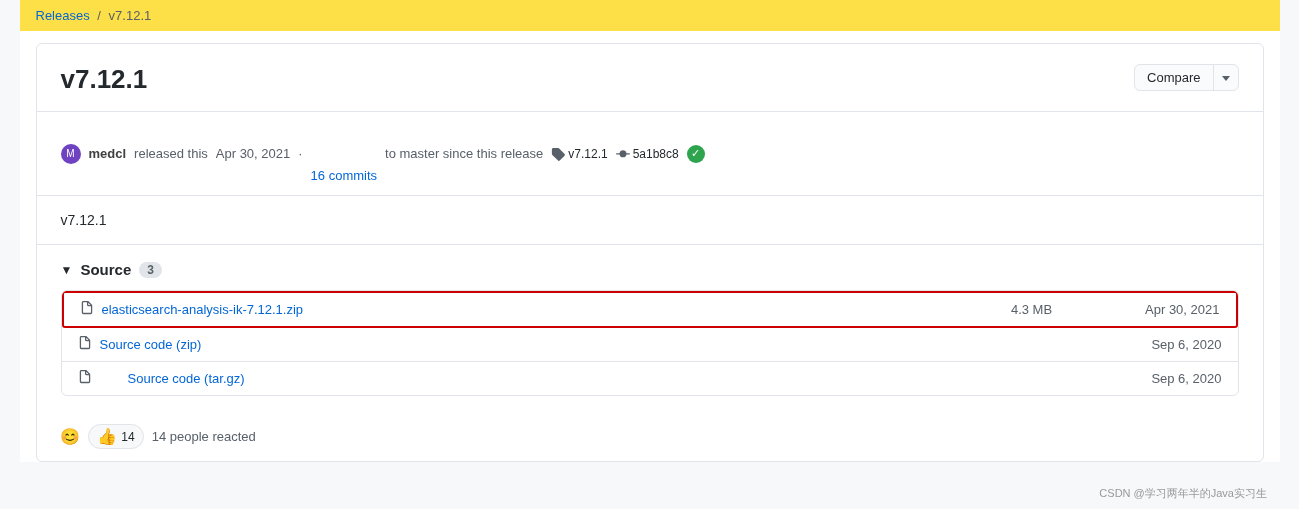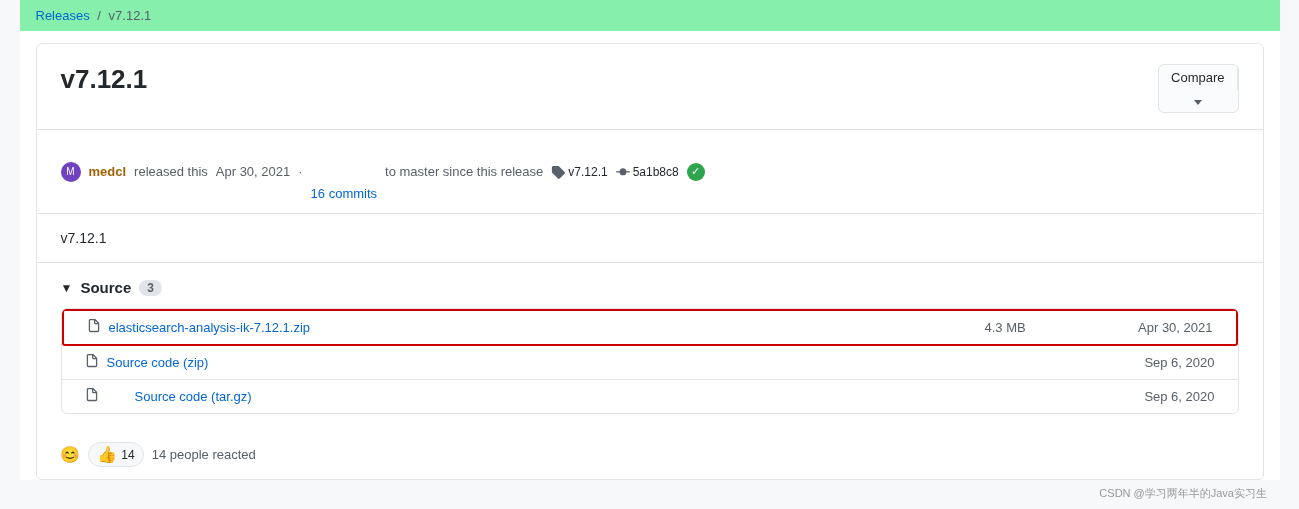--- a/index.html
+++ b/index.html
@@ -11,21 +11,21 @@
     }
     .page-wrapper {
       background: #fff;
       max-width: 1260px;
       margin: 0 auto;
       padding: 0;
     }
     .breadcrumb-bar {
       padding: 8px 16px;
       font-size: 13px;
-      background: #86efac;
+      background: #fde047;
     }
     .breadcrumb-bar a {
       color: #0366d6;
       text-decoration: none;
     }
     .breadcrumb-separator {
       color: #586069;
       margin: 0 4px;
     }
     .breadcrumb-current {
@@ -52,21 +52,20 @@
     .compare-button {
       display: flex;
       align-items: center;
       border: 1px solid #e1e4e8;
       border-radius: 6px;
       background: #fafbfc;
       cursor: pointer;
       font-size: 13px;
       color: #24292e;
       overflow: hidden;
-      flex-direction: column;
     }
     .compare-button-main {
       padding: 5px 12px;
       border-right: 1px solid #e1e4e8;
     }
     .compare-button-arrow {
       padding: 5px 8px;
       font-size: 11px;
       color: #586069;
     }
@@ -84,21 +83,21 @@
       height: 20px;
       border-radius: 50%;
       background: #6f42c1;
       display: inline-flex;
       align-items: center;
       justify-content: center;
       color: #fff;
       font-size: 10px;
     }
     .meta-author {
-      color: #a16207;
+      color: #404040;
       font-weight: 600;
     }
     .meta-dot {
       color: #586069;
     }
     .commits-link {
       color: #0366d6;
       text-decoration: none;
       margin-top: 44px;
     }
@@ -153,21 +152,21 @@
       font-weight: 600;
     }
     .assets-list {
       border: 1px solid #e1e4e8;
       border-radius: 6px;
       overflow: hidden;
     }
     .asset-row {
       display: flex;
       align-items: center;
-      padding: 8px 23px;
+      padding: 8px 16px;
       border-bottom: 1px solid #e1e4e8;
       font-size: 13px;
     }
     .asset-row:last-child {
       border-bottom: none;
       gap: 28px;
     }
     .asset-row.highlighted {
       border: 2px solid #e00;
       border-radius: 4px;
@@ -180,21 +179,21 @@
     }
     .asset-name {
       color: #0366d6;
       text-decoration: none;
       flex: 1;
     }
     .asset-size {
       color: #586069;
       margin: 0 48px;
       min-width: 80px;
-      text-align: left;
+      text-align: center;
     }
     .asset-date {
       color: #586069;
       min-width: 100px;
       text-align: right;
     }
     .reactions-row {
       display: flex;
       align-items: center;
       gap: 8px;

